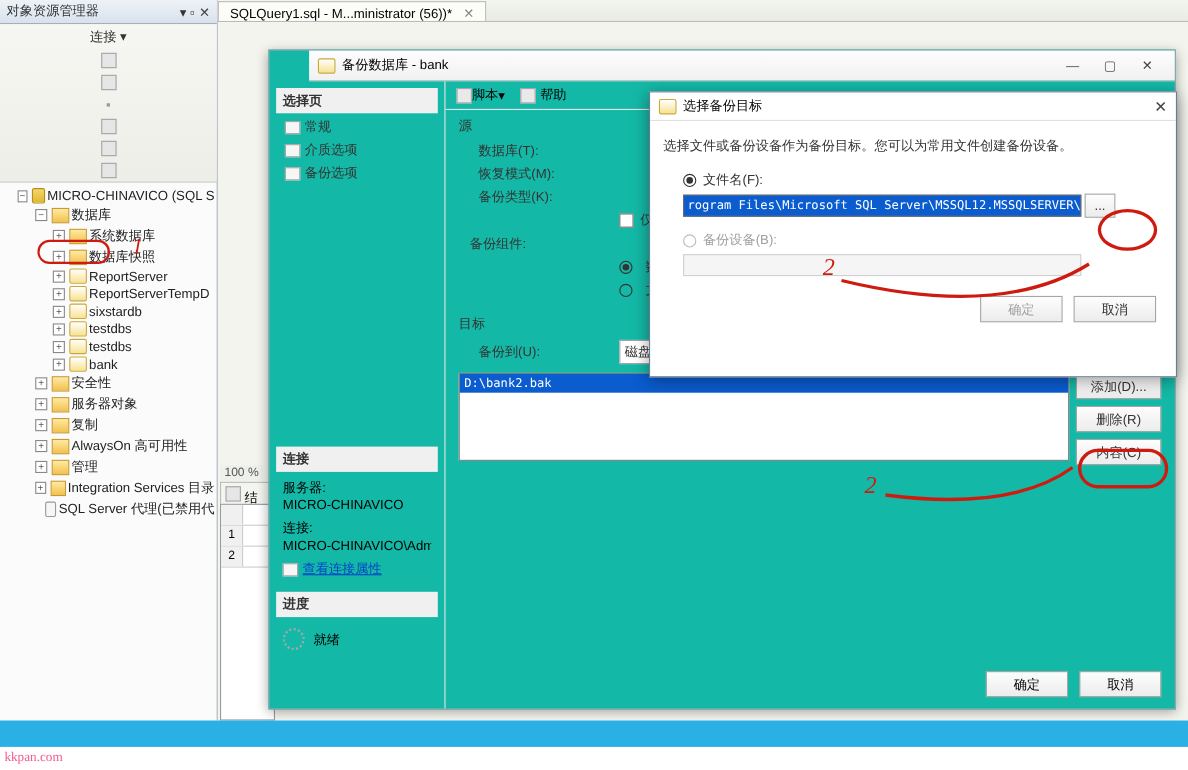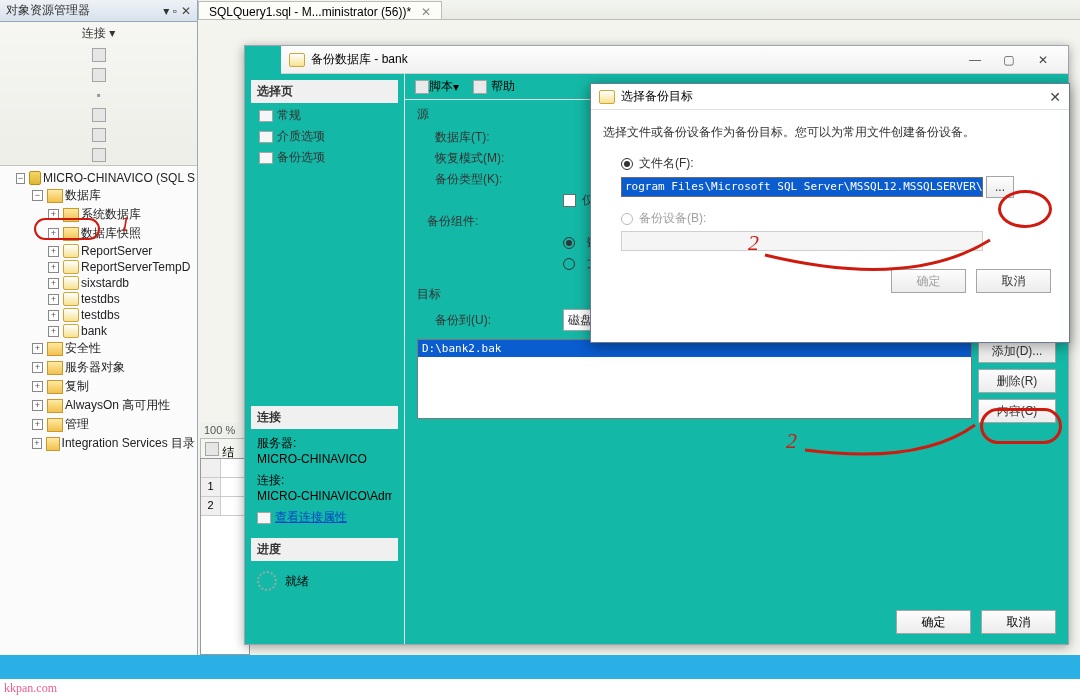--- a/index.html
+++ b/index.html
@@ -182,20 +182,25 @@
     <div class="tree-row lvl2">
         <span class="exp">+</span>
         <span class="ico ico-folder"></span>
         <span>管理</span>
       </div>
     <div class="tree-row lvl2">
         <span class="exp">+</span>
         <span class="ico ico-folder"></span>
         <span>Integration Services 目录</span>
       </div>
+    <div class="tree-row lvl2">
+        <span style="width:11px"></span>
+        <span class="ico ico-agent"></span>
+        <span>SQL Server 代理(已禁用代</span>
+      </div>
   </div>
 </div>
 
 <div class="doc-tabs">
   <div class="tab-strip">
     <div class="tab">
       <span>SQLQuery1.sql - M...ministrator (56))*</span>
       <span class="x">✕</span>
     </div>
   </div>

